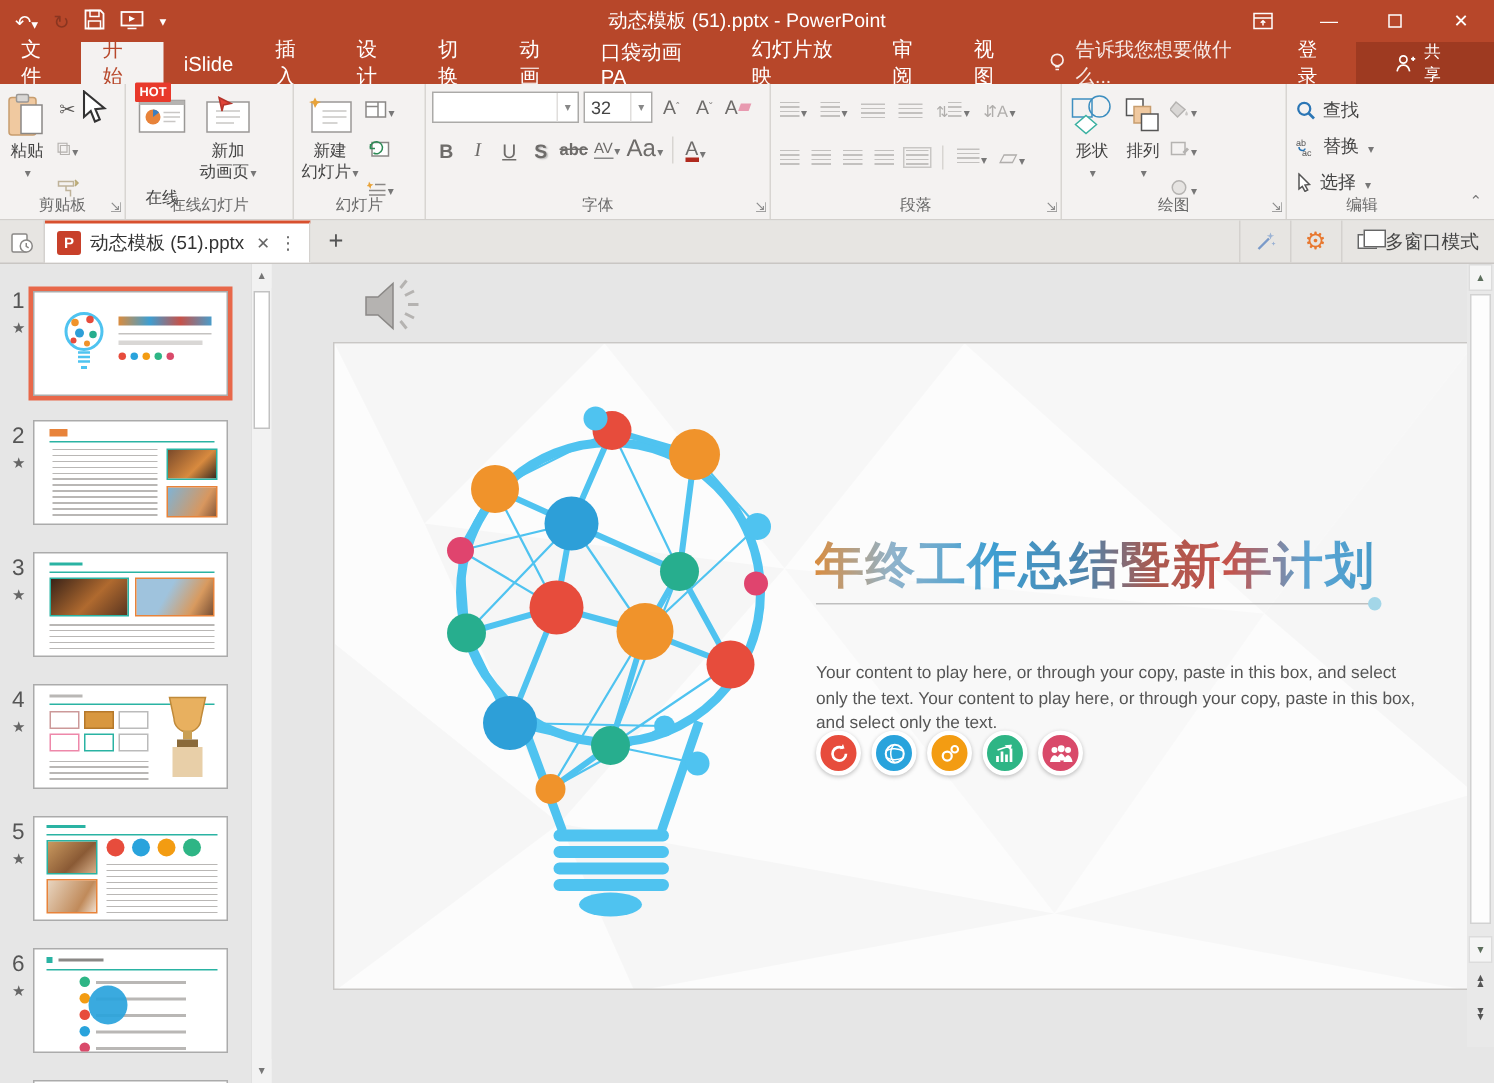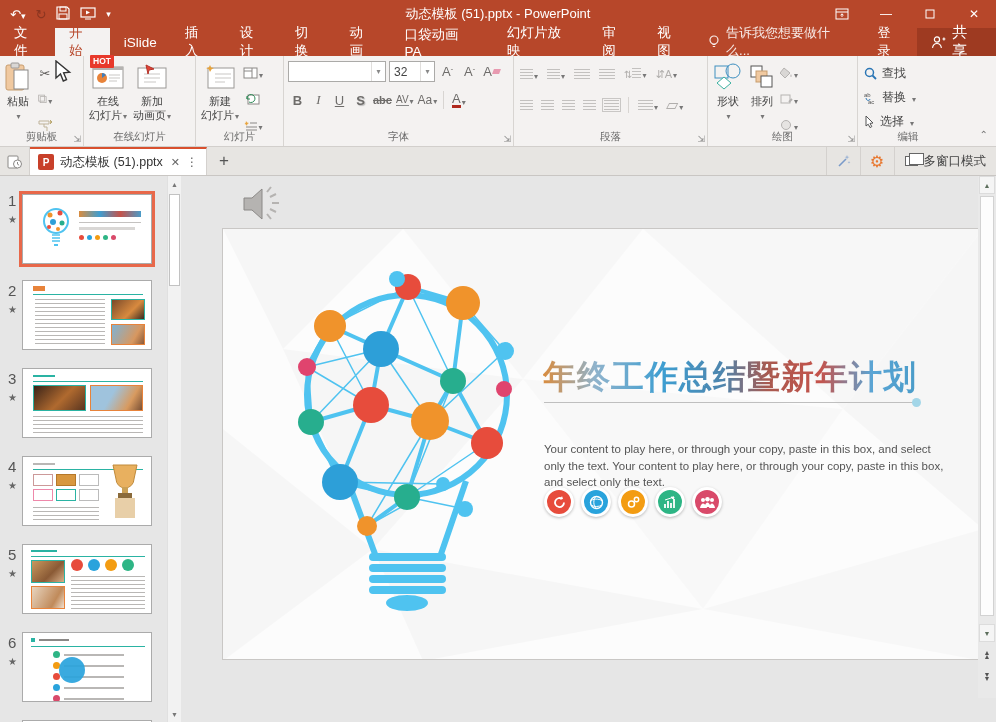--- a/index.html
+++ b/index.html
@@ -16,21 +16,21 @@
   .winbtns{position:absolute;right:0;top:0;height:28px;display:flex;align-items:center;}
   .winbtn{width:44px;height:28px;display:flex;align-items:center;justify-content:center;font-size:12px;color:#fff;}
 
   
   .tabrow{position:absolute;left:0;top:28px;width:996px;height:28px;background:#B7472A;display:flex;align-items:stretch;color:#fff;font-size:13.5px;}
   .rtab{display:flex;align-items:center;padding:0 14px;cursor:default;}
   .rtab.active{background:#f4f2f1;color:#B7472A;}
   .tellme{display:flex;align-items:center;gap:6px;color:rgba(255,255,255,.88);padding:0 10px;font-size:13px;}
   .tabrow-right{margin-left:auto;display:flex;align-items:stretch;}
   .signin{display:flex;align-items:center;padding:0 14px;font-size:13px;}
-  .sharebtn{display:flex;align-items:center;gap:6px;padding:0 14px;background:#9e3a21;font-size:15px;}
+  .sharebtn{display:flex;align-items:center;gap:6px;padding:0 26px;background:#9e3a21;font-size:11px;}
 
   
   .ribbon{position:absolute;left:0;top:56px;width:996px;height:91px;background:#f4f2f1;border-bottom:1px solid #d2cfcc;display:flex;}
   .rgroup{position:relative;height:100%;border-right:1px solid #d8d5d2;padding:3px 2px 16px;display:flex;align-items:flex-start;}
   .glabel{position:absolute;left:0;right:0;bottom:2px;text-align:center;font-size:10.5px;color:#6a6a6a;}
   .dlg{position:absolute;right:2px;bottom:2px;font-size:9px;color:#8a8a8a;}
   .bigbtn{display:flex;flex-direction:column;align-items:center;justify-content:flex-start;font-size:11px;color:#444;line-height:1.25;padding:2px 3px;text-align:center;}
   .bigbtn .bicon{height:32px;display:flex;align-items:center;justify-content:center;margin-bottom:2px;}
   .dd::after{content:"▾";font-size:8px;color:#777;margin-left:1px;}
   .smallcol{display:flex;flex-direction:column;justify-content:flex-start;gap:6px;padding-top:4px;}
@@ -196,21 +196,21 @@
               <path d="M6 5v3h3v4" fill="none" stroke="#bfb39a"></path>
               <path d="M12 1l2 2-2 2" fill="#cbb87f" stroke="#b7a878"></path>
             </svg>
         </span>
       </div>
       <span class="glabel">剪贴板</span>
       <span class="dlg">⇲</span>
     </div>
 
     <div class="rgroup" style="width:112px;">
-      <div class="bigbtn" style="position:relative;">
+      <div class="bigbtn" style="position:relative;gap:31px;">
         <span class="hotbadge">HOT</span>
         <span class="bicon">
           <svg width="32" height="26" viewBox="0 0 32 26">
               <rect x="1" y="3" width="30" height="21" fill="#fff" stroke="#9a9896"></rect>
               <rect x="1" y="3" width="30" height="3" fill="#b5b3b1"></rect>
               <circle cx="10" cy="14" r="5" fill="#e8833a"></circle>
               <path d="M10 14l4-3a5 5 0 0 0-4-2z" fill="#3e7fbf"></path>
               <path d="M17 11h11M17 14h11M17 17h8" stroke="#c9c7c5"></path>
             </svg>
         </span>
@@ -295,21 +295,21 @@
       <div style="display:flex;gap:2px;align-items:center;padding:8px 2px 0;">
         <span class="fbtn" style="font-weight:bold;">B</span>
         <span class="fbtn" style="font-style:italic;font-family:'Liberation Serif',serif;">I</span>
         <span class="fbtn" style="text-decoration:underline;">U</span>
         <span class="fbtn" style="font-weight:bold;text-shadow:1px 1px 1px #bbb;">S</span>
         <span class="fbtn" style="text-decoration:line-through;font-size:11px;font-weight:bold;">abc</span>
         <span class="fbtn" style="font-size:10px;">
             <span style="border-bottom:1px solid #888;">AV</span>
             <span class="dd"></span>
           </span>
-        <span class="fbtn" style="font-size:12px;">
+        <span class="fbtn" style="font-size:16px;">
             <span>Aa</span>
             <span class="dd"></span>
           </span>
         <span class="vsep" style="height:18px;margin:0 3px;"></span>
         <span class="fbtn">
             <span style="border-bottom:3px solid #b02a1e;line-height:1;">A</span>
             <span class="dd"></span>
           </span>
       </div>
       <span class="glabel">字体</span>

